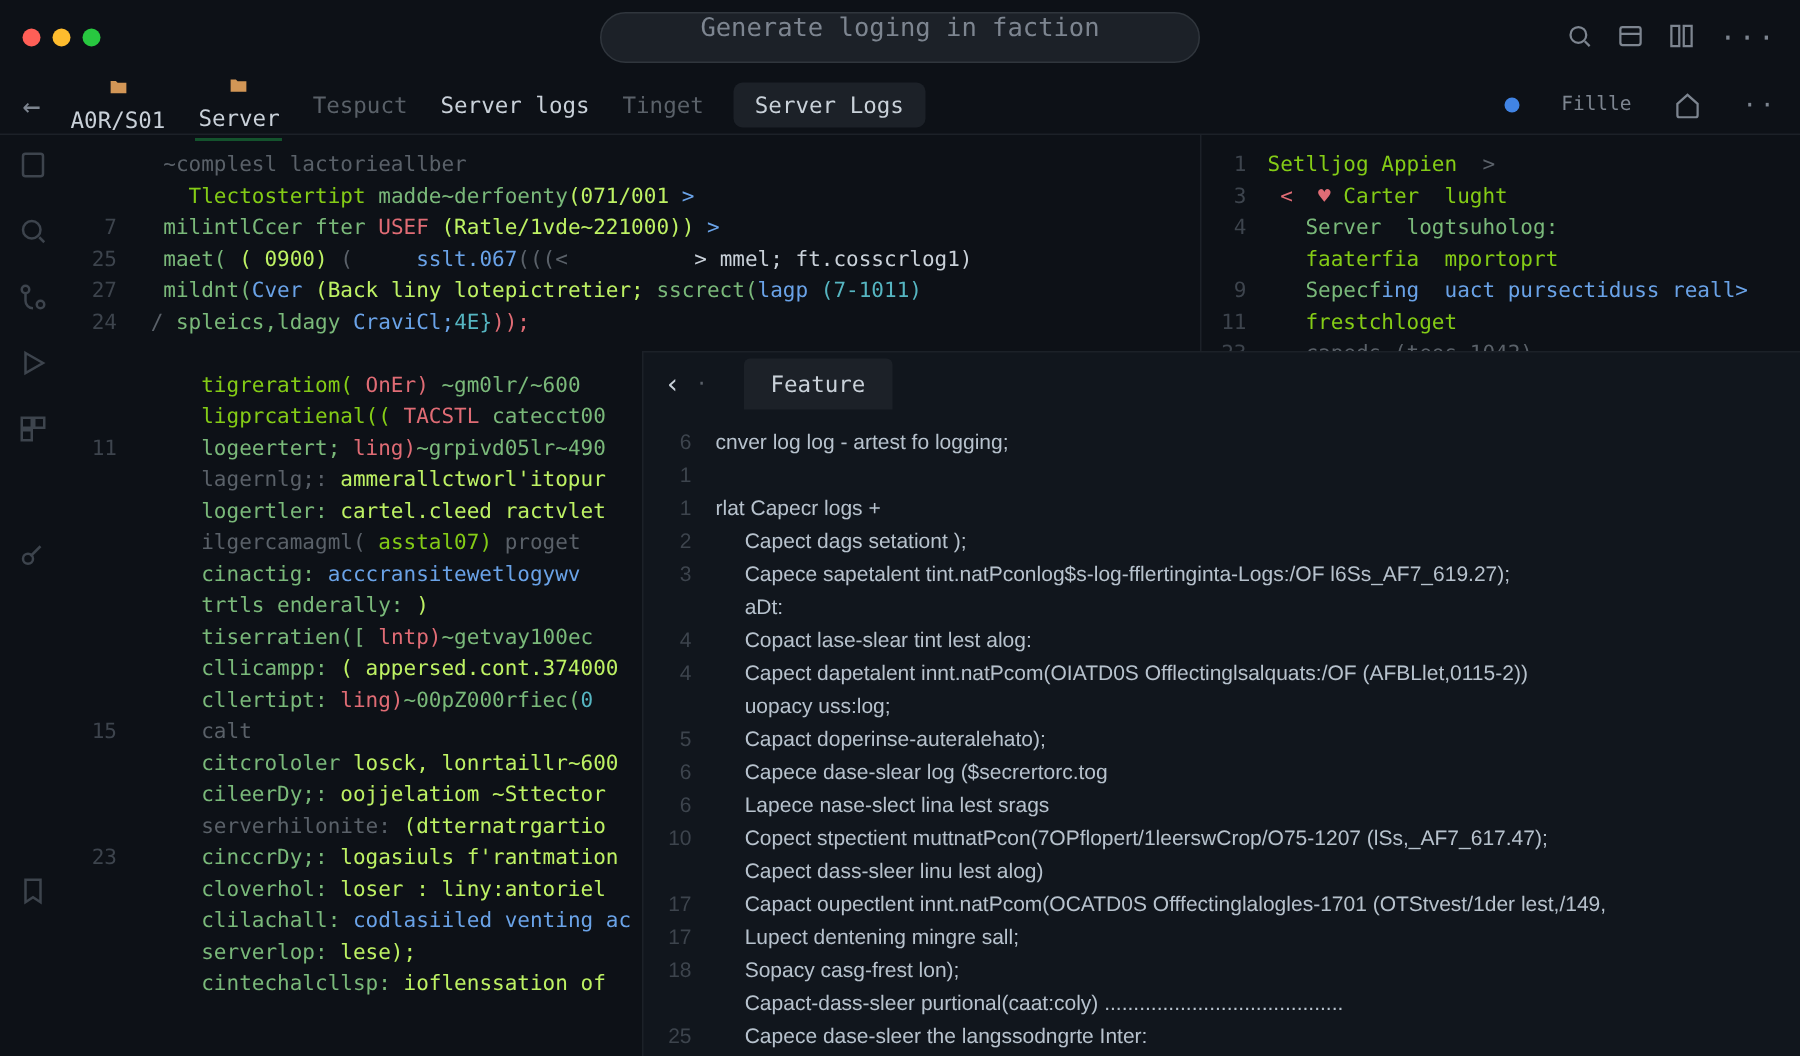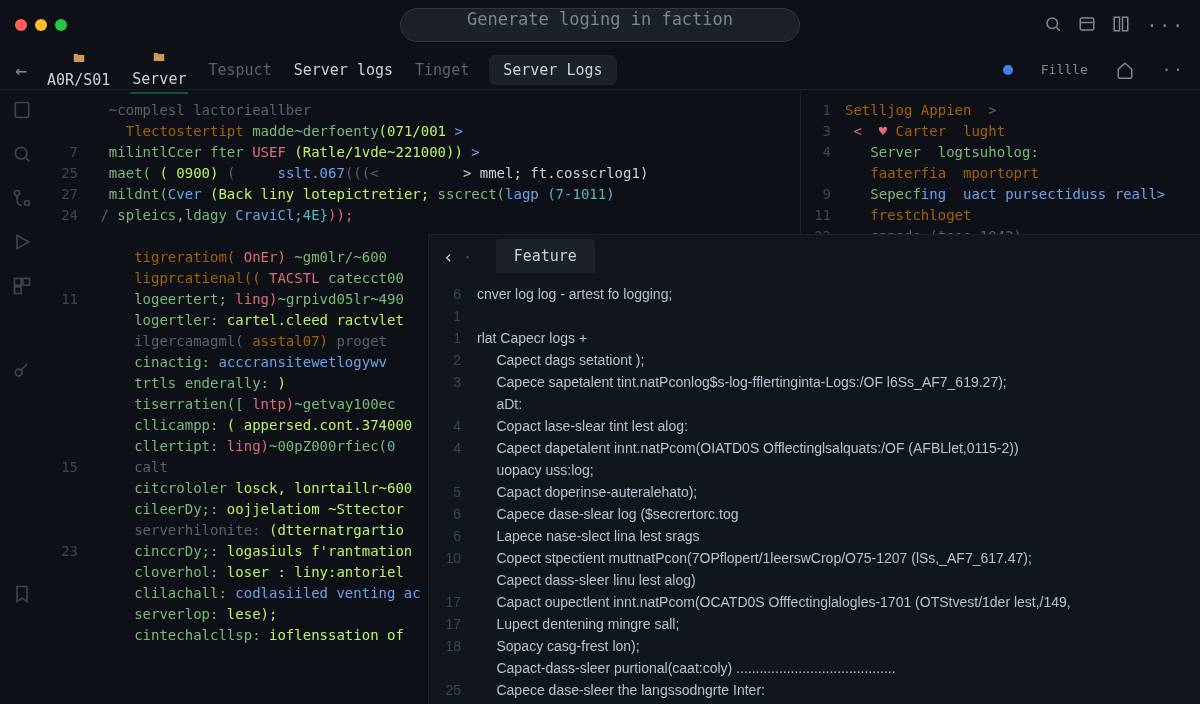--- a/index.html
+++ b/index.html
@@ -88,21 +88,21 @@
   font-family: Menlo, Monaco, Consolas, monospace;
   font-size: 14px;
   line-height: 21px;
   overflow: hidden;
 }
 .code-line { white-space: pre; padding-left: 6px; }
 .code-line .ln { display: inline-block; width: 28px; text-align: right; color: #3d444d; margin-right: 14px; }
 
 
 .c-comment { color: #5a6169; }
-.c-orange { color: #a16207; }
+.c-orange { color: #84cc16; }
 .c-green { color: #7ab97a; }
 .c-yellow { color: #bef264; }
 .c-blue { color: #6aa3e8; }
 .c-cyan { color: #56b6c2; }
 .c-red { color: #e06c75; }
 .c-white { color: #c9d1d9; }
 .c-dim { color: #5a6169; }
 
 .right-pane {
   width: 400px;
@@ -252,20 +252,21 @@
         <div class="code-line"><span class="ln"></span><span class="c-comment">  ~complesl lactorieallber</span></div>
         <div class="code-line"><span class="ln"></span><span class="c-orange">    Tlectostertipt </span><span class="c-green">madde~derfoenty</span><span class="c-yellow">(071/001 </span><span class="c-blue">&gt;</span></div>
         <div class="code-line"><span class="ln">7</span><span class="c-green">  milintlCcer fter </span><span class="c-red">USEF </span><span class="c-yellow">(Ratle/1vde~221000)) </span><span class="c-blue">&gt;</span></div>
         <div class="code-line"><span class="ln">25</span><span class="c-green">  maet( </span><span class="c-yellow">( 0900) </span><span class="c-dim">(     </span><span class="c-blue">sslt.067</span><span class="c-dim">(((&lt; </span><span class="c-white">         &gt; mmel; ft.cosscrlog1)</span></div>
         <div class="code-line"><span class="ln">27</span><span class="c-green">  mildnt(</span><span class="c-blue">Cver </span><span class="c-yellow">(Back liny lotepictretier; </span><span class="c-green">sscrect(</span><span class="c-blue">lagp </span><span class="c-cyan">(7-1011)</span></div>
         <div class="code-line"><span class="ln">24</span><span class="c-comment"> / </span><span class="c-green">spleics,ldagy </span><span class="c-blue">CraviCl;</span><span class="c-cyan">4E}</span><span class="c-red">));</span></div>
         <div class="code-line"><span class="ln"></span><span></span></div>
         <div class="code-line"><span class="ln"></span><span class="c-orange">     tigreratiom( </span><span class="c-red">OnEr) </span><span class="c-green">~gm0lr/~600</span></div>
         <div class="code-line"><span class="ln"></span><span class="c-orange">     ligprcatienal(( </span><span class="c-red">TACSTL </span><span class="c-green">catecct00</span></div>
         <div class="code-line"><span class="ln">11</span><span class="c-green">     logeertert; </span><span class="c-red">ling)</span><span class="c-green">~grpivd05lr~490</span></div>
+        <div class="code-line"><span class="ln"></span><span class="c-dim">     lagernlg;: </span><span class="c-yellow">ammerallctworl'itopur</span></div>
         <div class="code-line"><span class="ln"></span><span class="c-green">     logertler: </span><span class="c-yellow">cartel.cleed ractvlet</span></div>
         <div class="code-line"><span class="ln"></span><span class="c-dim">     ilgercamagml( </span><span class="c-orange">asstal07) </span><span class="c-dim">proget</span></div>
         <div class="code-line"><span class="ln"></span><span class="c-green">     cinactig: </span><span class="c-blue">acccransitewetlogywv</span></div>
         <div class="code-line"><span class="ln"></span><span class="c-green">     trtls enderally: </span><span class="c-yellow">)</span></div>
         <div class="code-line"><span class="ln"></span><span class="c-green">     tiserratien([ </span><span class="c-red">lntp)</span><span class="c-green">~getvay100ec</span></div>
         <div class="code-line"><span class="ln"></span><span class="c-green">     cllicampp: </span><span class="c-yellow">( appersed.cont.374000</span></div>
         <div class="code-line"><span class="ln"></span><span class="c-green">     cllertipt: </span><span class="c-red">ling)</span><span class="c-green">~00pZ000rfiec(</span><span class="c-cyan">0</span></div>
         <div class="code-line"><span class="ln">15</span><span class="c-dim">     calt</span></div>
         <div class="code-line"><span class="ln"></span><span class="c-green">     citcrololer </span><span class="c-yellow">losck, lonrtaillr~600</span></div>
         <div class="code-line"><span class="ln"></span><span class="c-green">     cileerDy;: </span><span class="c-yellow">oojjelatiom ~Sttector</span></div>

